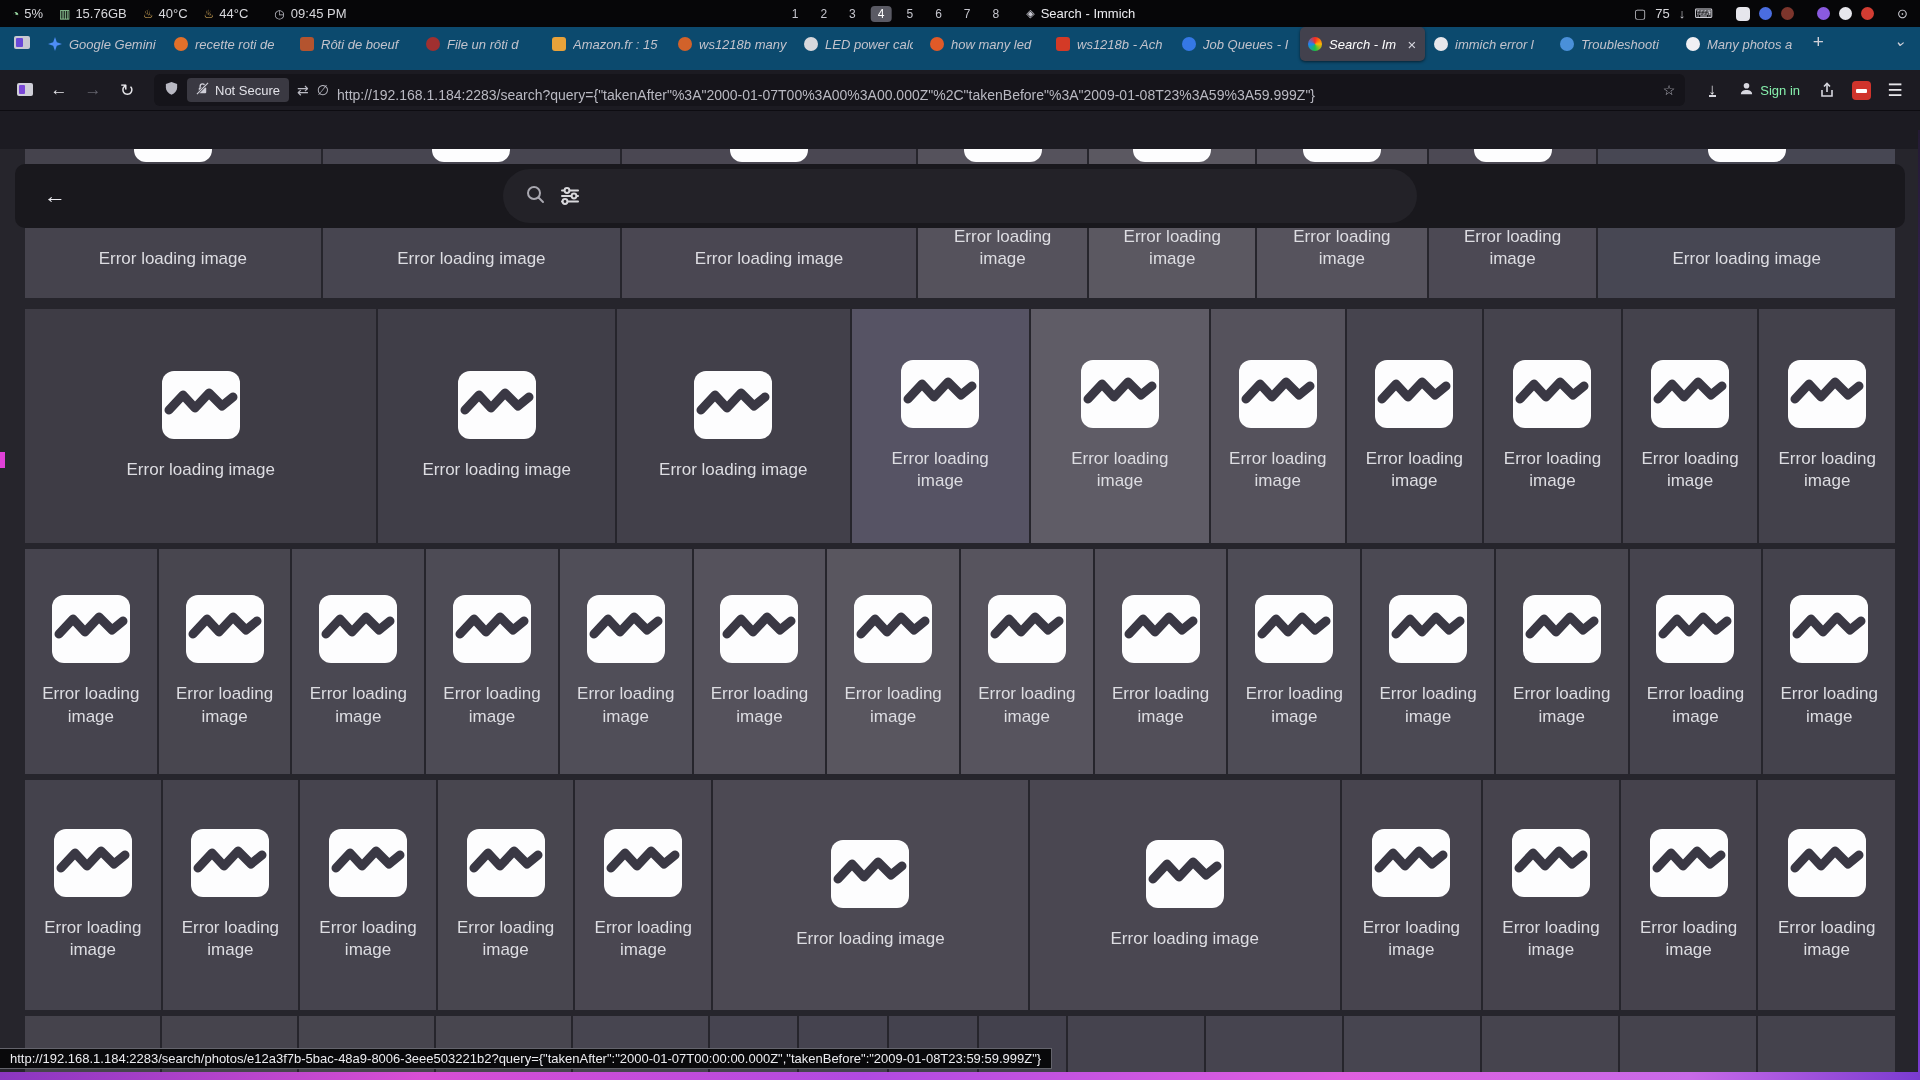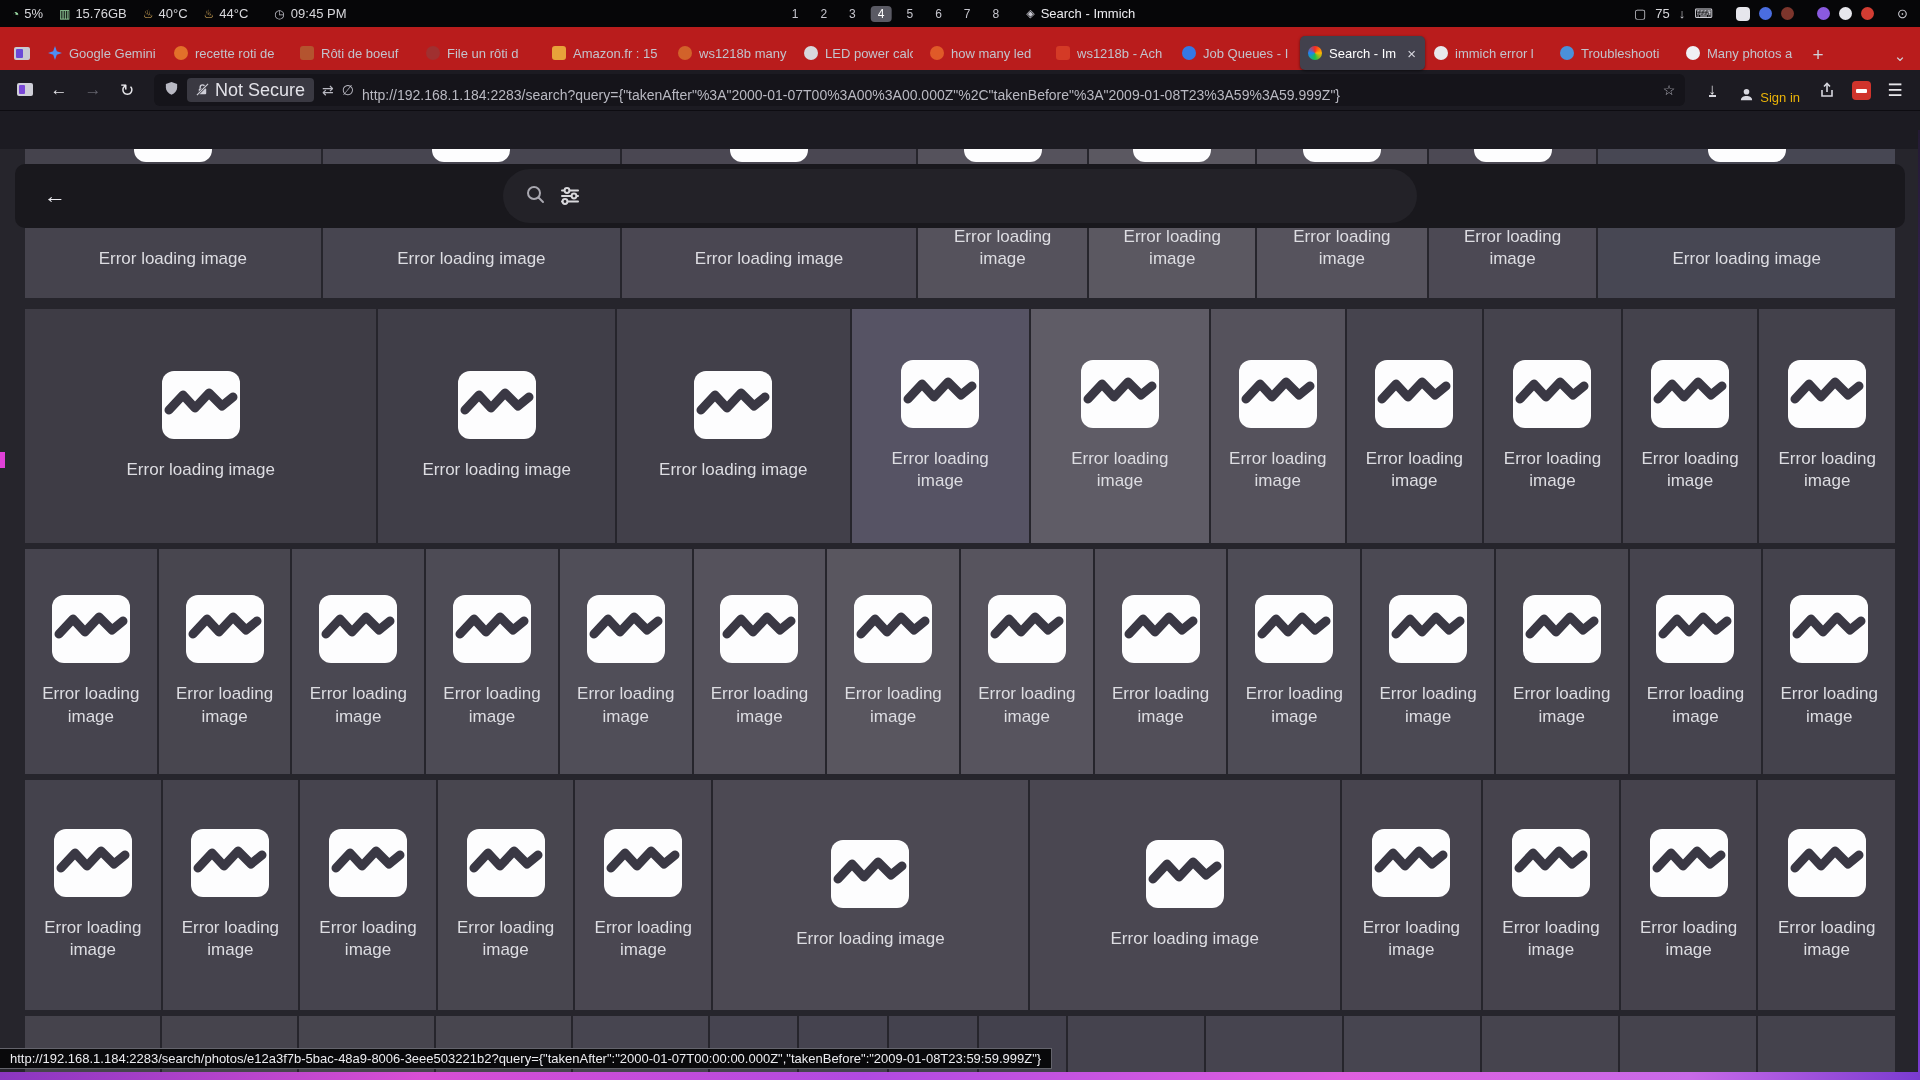--- a/index.html
+++ b/index.html
@@ -29,44 +29,44 @@
   .sys-right .glyph{color:#cfcfd6;font-size:13px;}
   .dot{width:13px;height:13px;border-radius:50%;display:inline-block;}
   .chip-sq{width:14px;height:14px;border-radius:4px;display:inline-block;}
   .mgap{margin-left:14px;}
 
   
   #menubar{height:38px;background:#1c1b22;display:flex;align-items:center;padding-left:12px;gap:2px;color:#e6e6ec;font-size:15px;}
   .mitem{padding:5px 11px;border-radius:3px;}
 
   
-  #tabstrip{height:43px;background:#b91c1c;display:flex;align-items:flex-end;padding:0 6px;}
+  #tabstrip{height:43px;background:#0c4a6e;display:flex;align-items:flex-start;padding:0 6px;font-style:italic;}
   .tabview-btn{width:32px;height:32px;display:flex;align-items:center;justify-content:center;border-radius:4px;flex:none;}
   #tabs{display:flex;gap:1px;margin-left:2px;}
   .tab{width:125px;height:34px;border-radius:5px;display:flex;align-items:center;gap:7px;padding:0 8px;color:#c3c3cc;font-size:13px;flex:none;overflow:hidden;}
   .tab.active{background:#42414d;color:#fff;box-shadow:0 1px 3px rgba(0,0,0,.55);}
   .favicon{width:14px;height:14px;flex:none;display:inline-block;}
   .fav-dot{border-radius:50%;}
   .fav-square{border-radius:3px;}
   .fav-star{clip-path:polygon(50% 0,63% 37%,100% 50%,63% 63%,50% 100%,37% 63%,0 50%,37% 37%);}
   .fav-immich{border-radius:50%;background:conic-gradient(#fa2921,#ffb400 25%,#18c249 50%,#1e83f7 75%,#fa2921);}
   .tab .label{white-space:nowrap;overflow:hidden;flex:1;}
   .tab .close{font-size:15px;color:#d6d6de;padding:0 1px;}
   .newtab-btn{width:30px;height:30px;font-size:19px;color:#d0d0d8;display:flex;align-items:center;justify-content:center;border-radius:4px;flex:none;}
   .alltabs-btn{margin-left:auto;width:28px;height:28px;display:flex;align-items:center;justify-content:center;color:#d0d0d8;font-size:15px;flex:none;}
 
   
   #navbar{height:41px;background:#1c1b22;display:flex;align-items:center;padding:0 10px;gap:4px;border-bottom:1px solid #0d0c11;}
   .nav-btn{min-width:30px;height:30px;display:flex;align-items:center;justify-content:center;color:#e6e6ea;font-size:17px;border-radius:4px;}
   .nav-btn.disabled{color:#63636d;}
   #urlbar{flex:1;height:32px;background:#15141a;border-radius:6px;display:flex;align-items:center;padding:0 10px;gap:8px;margin:0 8px;}
-  .sec-chip{background:#3a3942;border-radius:4px;height:24px;display:flex;align-items:center;gap:6px;padding:0 9px;color:#e2e2e8;font-size:18px;flex:none;}
+  .sec-chip{background:#3a3942;border-radius:4px;height:24px;display:flex;align-items:center;gap:6px;padding:0 9px;color:#e2e2e8;font-size:13px;flex:none;}
   .mini-ic{color:#b9b9c2;font-size:14px;}
   #url-text{color:#b9b9c2;font-size:14px;white-space:nowrap;overflow:hidden;flex:1;margin-top:10px;}
-  .signin{display:flex;align-items:flex-end;gap:6px;color:#eab308;font-size:13px;padding:0 8px;height:30px;border-radius:4px;}
+  .signin{display:flex;align-items:center;gap:6px;color:#86efac;font-size:13px;padding:0 8px;height:30px;border-radius:4px;}
   .ublock{width:19px;height:19px;background:#d0342c;border-radius:4px;position:relative;}
   .ublock::after{content:"";position:absolute;left:4px;top:8px;right:4px;height:4px;background:#fff;border-radius:1px;}
   .dl-ic{border-bottom:2px solid #d8d8e0;line-height:.85;font-size:15px;}
 
   
   #content{position:absolute;left:0;top:149px;width:1920px;height:923px;background:#26252c;overflow:hidden;}
   #grid{position:absolute;left:0;top:0;right:0;}
   .grid-row{display:flex;gap:2px;margin:0 25px 6px 25px;}
   .grid-row.row-cut-top{margin-bottom:11px;}
   .tile{position:relative;display:flex;flex-direction:column;align-items:center;justify-content:center;}

